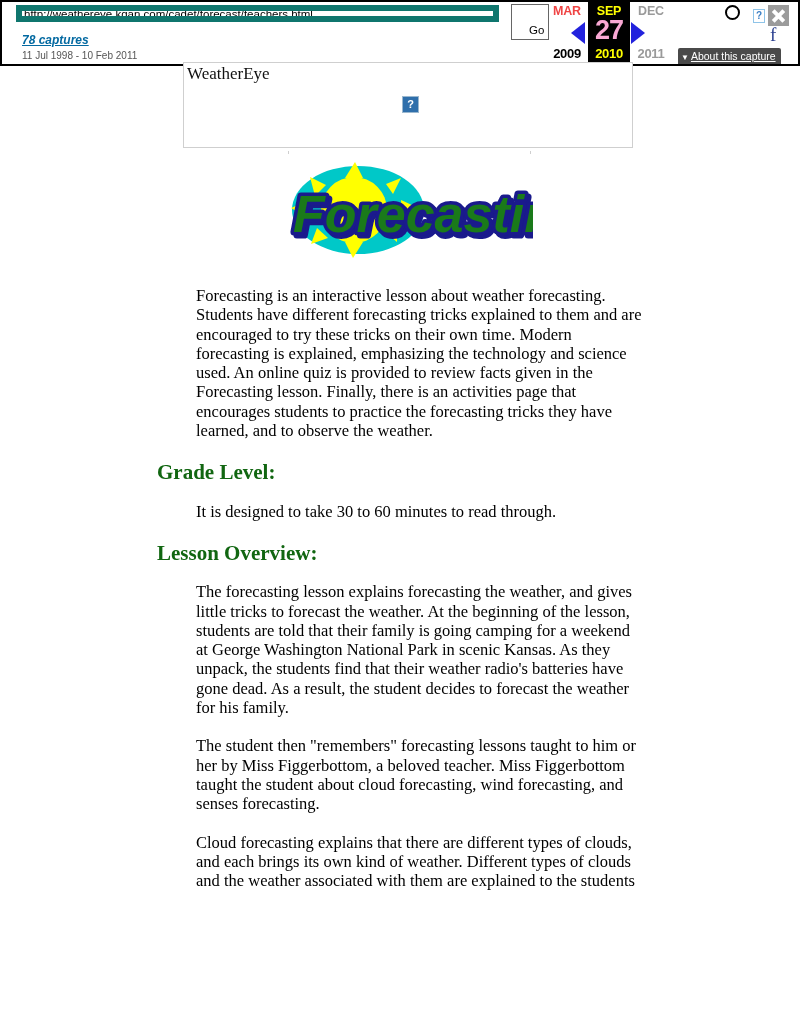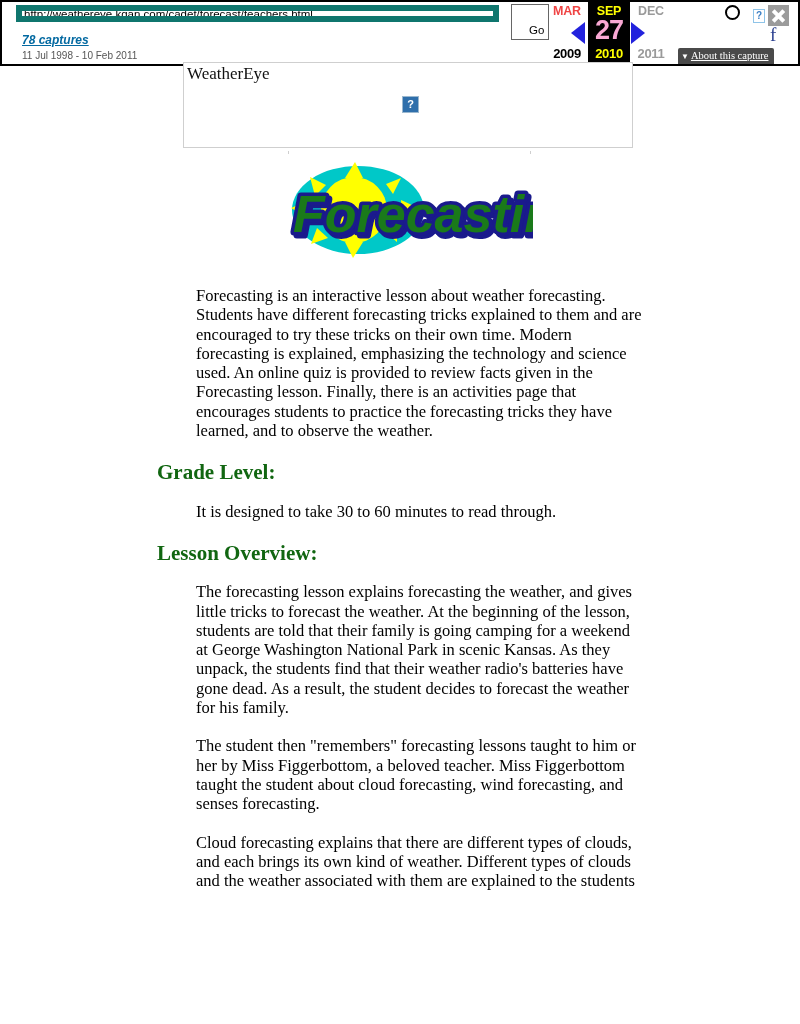--- a/index.html
+++ b/index.html
@@ -224,21 +224,21 @@
   }
 
   #wm-about-btn {
     position: absolute;
     left: 676px; top: 46px;
     height: 16px;
     padding: 0 5px 0 3px;
     background: #4a4a4a;
     border-radius: 2px 2px 0 0;
     color: #ffffff;
-    font-family: Liberation Serif, serif;
+    font-family: Liberation Sans, sans-serif;
     font-size: 10.5px;
     line-height: 16px;
     white-space: nowrap;
     cursor: pointer;
   }
   #wm-about-btn .caret { font-size: 8px; margin-right: 2px; }
   #wm-about-btn .lbl { text-decoration: underline; }
 
   
   #page {

